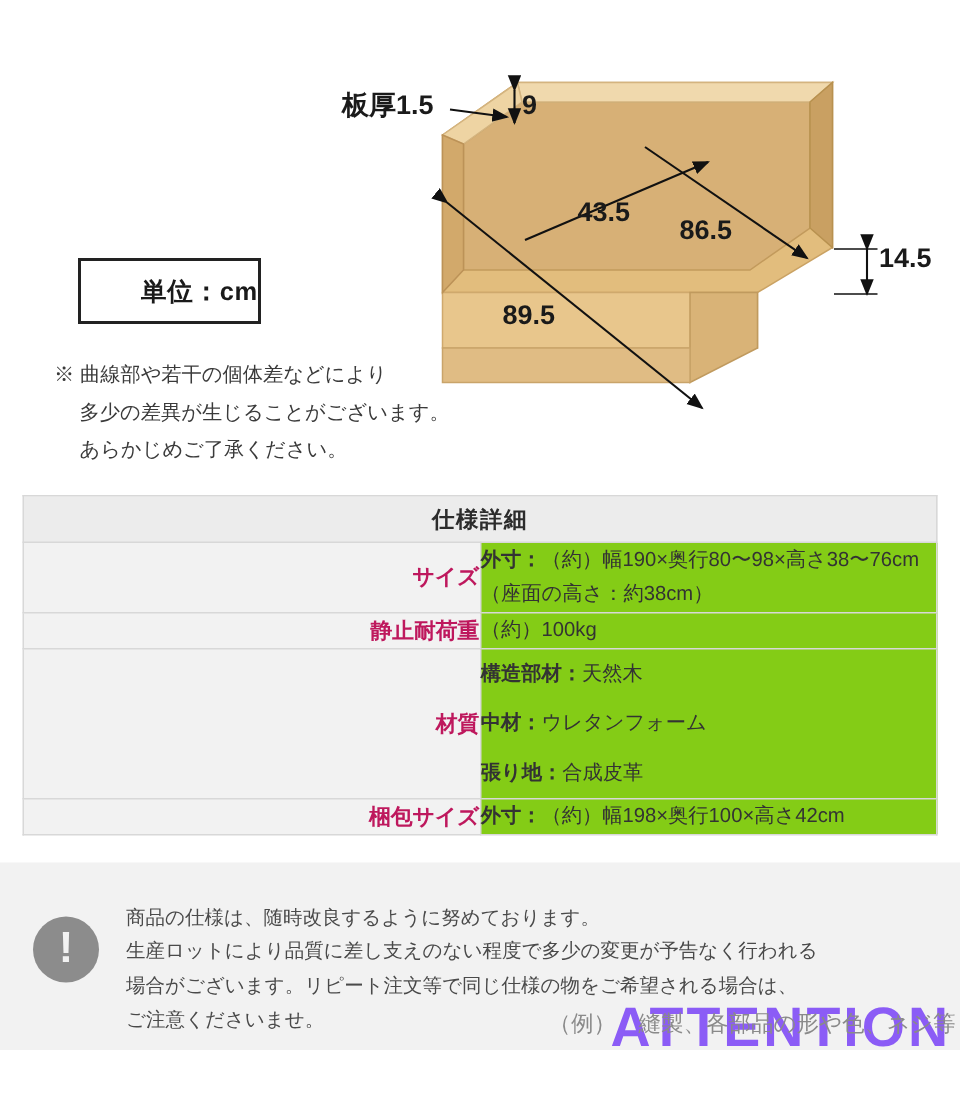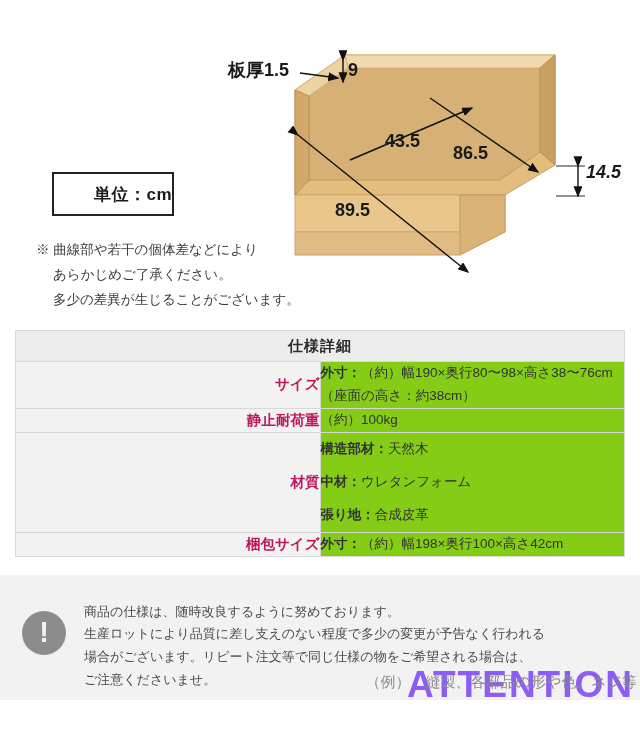--- a/index.html
+++ b/index.html
@@ -232,30 +232,30 @@
   <div class="dim-label" style="left:228px; top:58px;">板厚1.5</div>
 
   <div class="dim-label" style="left:348px; top:60px;">9</div>
 
   <div class="dim-label" style="left:385px; top:131px;">43.5</div>
 
   <div class="dim-label" style="left:453px; top:143px;">86.5</div>
 
   <div class="dim-label" style="left:335px; top:200px;">89.5</div>
 
-  <div class="dim-label" style="left:586px; top:162px;font-style:italic;">14.5</div>
+  <div class="dim-label" style="left:586px; top:162px;">14.5</div>
 
   <div class="unit-box">
     <span>単位：cm</span>
   </div>
 
   <div class="note">
     <span class="note-line">※ 曲線部や若干の個体差などにより</span>
+    <span class="note-line indent">多少の差異が生じることがございます。</span>
     <span class="note-line indent">あらかじめご了承ください。</span>
-    <span class="note-line indent">多少の差異が生じることがございます。</span>
   </div>
 </div>
 
 <div class="spec-wrap">
   <table class="spec">
     <tbody>
         <tr>
       <td class="spec-title" colspan="2">仕様詳細</td>
     </tr>
 

